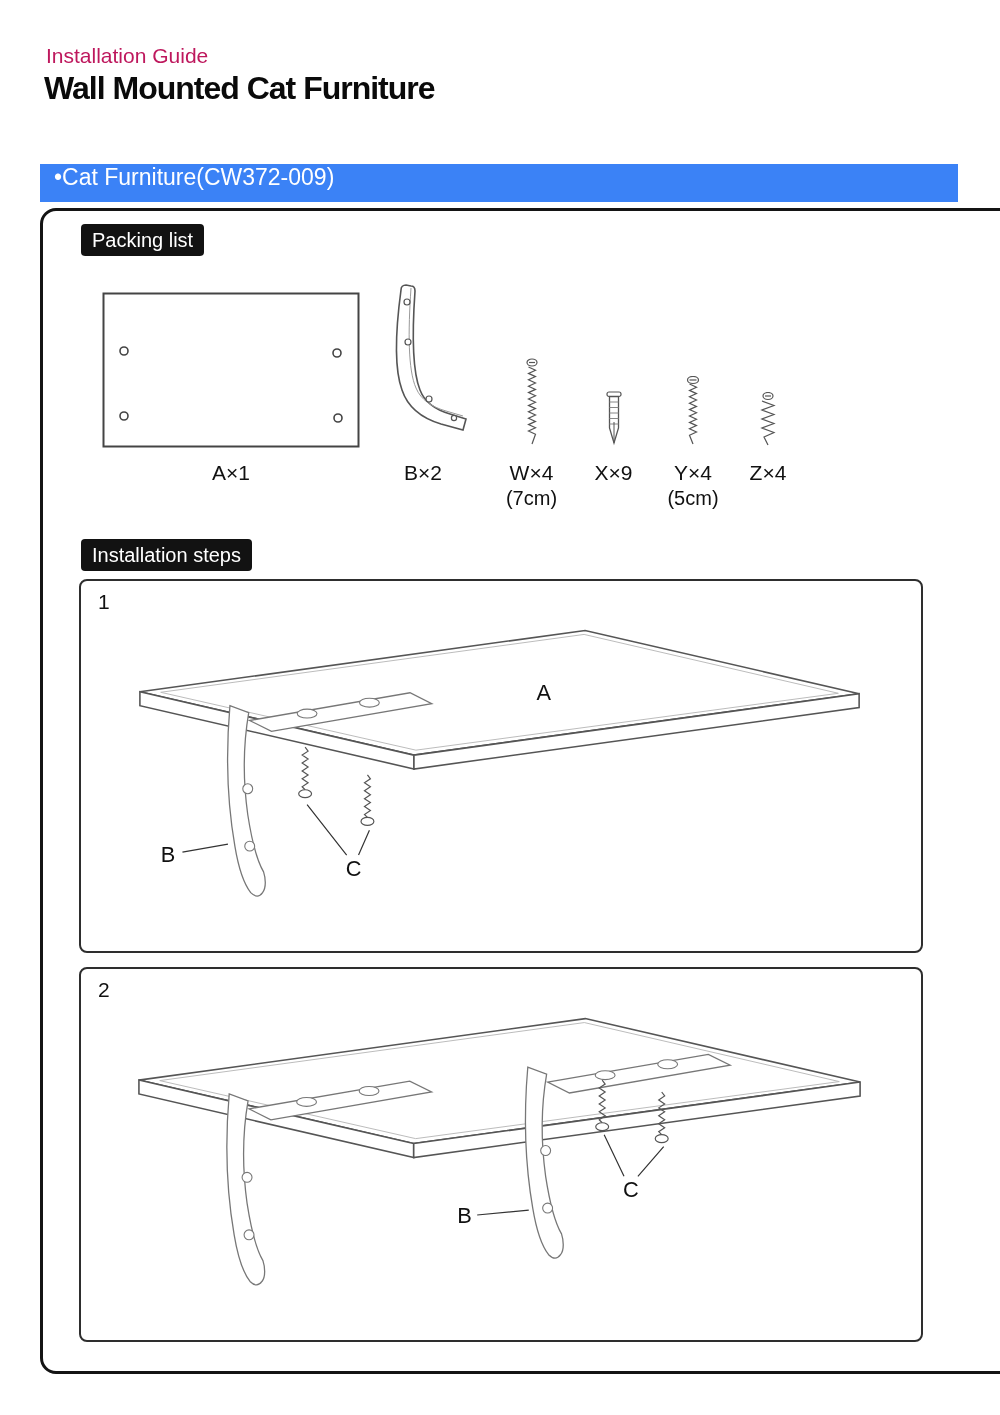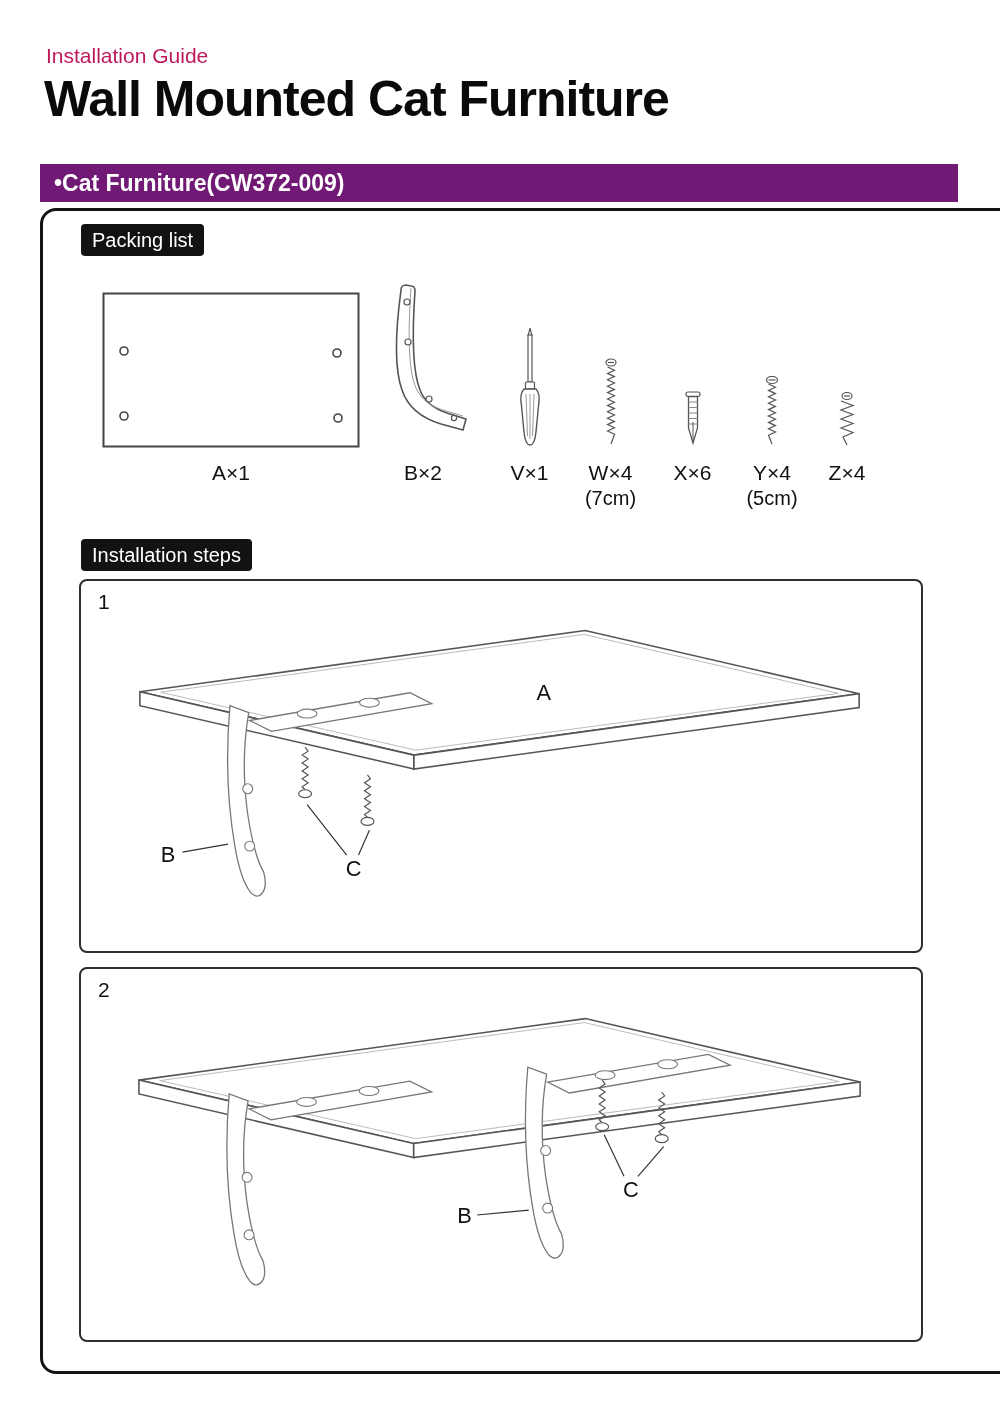--- a/index.html
+++ b/index.html
@@ -1,25 +1,25 @@
 <!DOCTYPE html>
 <html><head>
 <meta charset="utf-8">
 <style>
   html,body{margin:0;padding:0;background:#fff;}
   .page{
     position:relative;width:1000px;height:1415px;background:#fff;overflow:hidden;
     font-family:"Liberation Sans",sans-serif;color:#111;
   }
   .kicker{position:absolute;left:46px;top:44px;font-size:21px;color:#be185d;}
-  .title{position:absolute;left:44px;top:70px;margin:0;font-size:50px;font-weight:bold;letter-spacing:-1px;color:#0a0a0a;}
+  .title{position:absolute;left:44px;top:70px;margin:0;font-size:32px;font-weight:bold;letter-spacing:-1px;color:#0a0a0a;}
   .product-bar{
-    position:absolute;left:40px;top:164px;width:918px;height:38px;background:#701a75;color:#fff;
-    display:flex;align-items:center;padding-left:14px;box-sizing:border-box;
-    font-size:23px;font-weight:bold;
+    position:absolute;left:40px;top:164px;width:918px;height:38px;background:#3b82f6;color:#fff;
+    display:flex;align-items:flex-start;padding-left:14px;box-sizing:border-box;
+    font-size:23px;font-weight:normal;
   }
   .main-panel{
     position:absolute;left:40px;top:208px;width:993px;height:1166px;box-sizing:border-box;
     border:3px solid #141414;border-radius:16px;background:#fff;
   }
   .badge{
     position:absolute;background:#121212;color:#fff;font-size:20px;
     padding:4px 11px;border-radius:4px;line-height:1.2;
   }
   .badge-packing{left:38px;top:13px;}
@@ -82,33 +82,20 @@
             <circle cx="31" cy="60" r="3" fill="#fff" stroke="#555" stroke-width="1.2"></circle>
             <circle cx="52" cy="117" r="3" fill="#fff" stroke="#555" stroke-width="1.2"></circle>
             <circle cx="77" cy="136" r="2.6" fill="#fff" stroke="#555" stroke-width="1.2"></circle>
           </svg>
         </div>
         <div class="cap">B×2</div>
         <div class="note"></div>
       </div>
 
 
-      <div class="part w-v">
-        <div class="fig">
-          <svg width="24" height="122" viewBox="0 0 24 122">
-            <path d="M12 2 L10 10 M12 2 L14 10" fill="none" stroke="#555" stroke-width="1.1"></path>
-            <rect x="10" y="9" width="4" height="47" fill="#fff" stroke="#555" stroke-width="1.2"></rect>
-            <rect x="7.5" y="56" width="9" height="7" rx="1" fill="#fff" stroke="#555" stroke-width="1.2"></rect>
-            <path d="M6 63 C3 66 2 72 3.5 80 L6 106 C6.8 114 9 119 12 119 C15 119 17.2 114 18 106 L20.5 80 C22 72 21 66 18 63 Z" fill="#fff" stroke="#555" stroke-width="1.4"></path>
-            <path d="M8 68 L9.5 110 M12 68 L12 113 M16 68 L14.5 110" fill="none" stroke="#999" stroke-width="1"></path>
-          </svg>
-        </div>
-        <div class="cap">V×1</div>
-        <div class="note"></div>
-      </div>
 
       <div class="part w-w">
         <div class="fig">
           <svg width="18" height="90" viewBox="0 0 18 90">
             <ellipse cx="9" cy="4.5" rx="5" ry="3.5" fill="#fff" stroke="#555" stroke-width="1.2"></ellipse>
             <line x1="6" y1="4.5" x2="12" y2="4.5" stroke="#555" stroke-width="1.2"></line>
             <path d="M5.5 9 L12.5 12.2 L5.5 15.4 L12.5 18.6 L5.5 21.8 L12.5 25 L5.5 28.2 L12.5 31.4 L5.5 34.6 L12.5 37.8 L5.5 41 L12.5 44.2 L5.5 47.4 L12.5 50.6 L5.5 53.8 L12.5 57 L5.5 60.2 L12.5 63.4 L5.5 66.6 L12.5 69.8 L5.5 73 L12.5 76.2 L9 86" fill="none" stroke="#555" stroke-width="1.2"></path>
           </svg>
         </div>
         <div class="cap">W×4</div>
@@ -117,21 +104,21 @@
 
       <div class="part w-x">
         <div class="fig">
           <svg width="22" height="58" viewBox="0 0 22 58">
             <rect x="4" y="2" width="14" height="4.5" rx="2" fill="#fff" stroke="#555" stroke-width="1.2"></rect>
             <path d="M6.5 6.5 L6.5 38 L11 53 L15.5 38 L15.5 6.5 Z" fill="#fff" stroke="#555" stroke-width="1.3"></path>
             <path d="M6.5 12 L15.5 12 M6.5 17.5 L15.5 17.5 M6.5 23 L15.5 23 M6.5 28.5 L15.5 28.5 M6.5 34 L15.5 34" stroke="#888" stroke-width="1"></path>
             <line x1="11" y1="53" x2="11" y2="32" stroke="#555" stroke-width="1"></line>
           </svg>
         </div>
-        <div class="cap">X×6</div>
+        <div class="cap">X×9</div>
         <div class="note"></div>
       </div>
 
       <div class="part w-y">
         <div class="fig">
           <svg width="16" height="72" viewBox="0 0 16 72">
             <ellipse cx="8" cy="4" rx="5.5" ry="3.5" fill="#fff" stroke="#555" stroke-width="1.2"></ellipse>
             <line x1="4.5" y1="4" x2="11.5" y2="4" stroke="#555" stroke-width="1.2"></line>
             <path d="M4.5 8 L11.5 11.2 L4.5 14.4 L11.5 17.6 L4.5 20.8 L11.5 24 L4.5 27.2 L11.5 30.4 L4.5 33.6 L11.5 36.8 L4.5 40 L11.5 43.2 L4.5 46.4 L11.5 49.6 L4.5 52.8 L11.5 56 L4.5 59.2 L8 68" fill="none" stroke="#555" stroke-width="1.2"></path>
           </svg>

